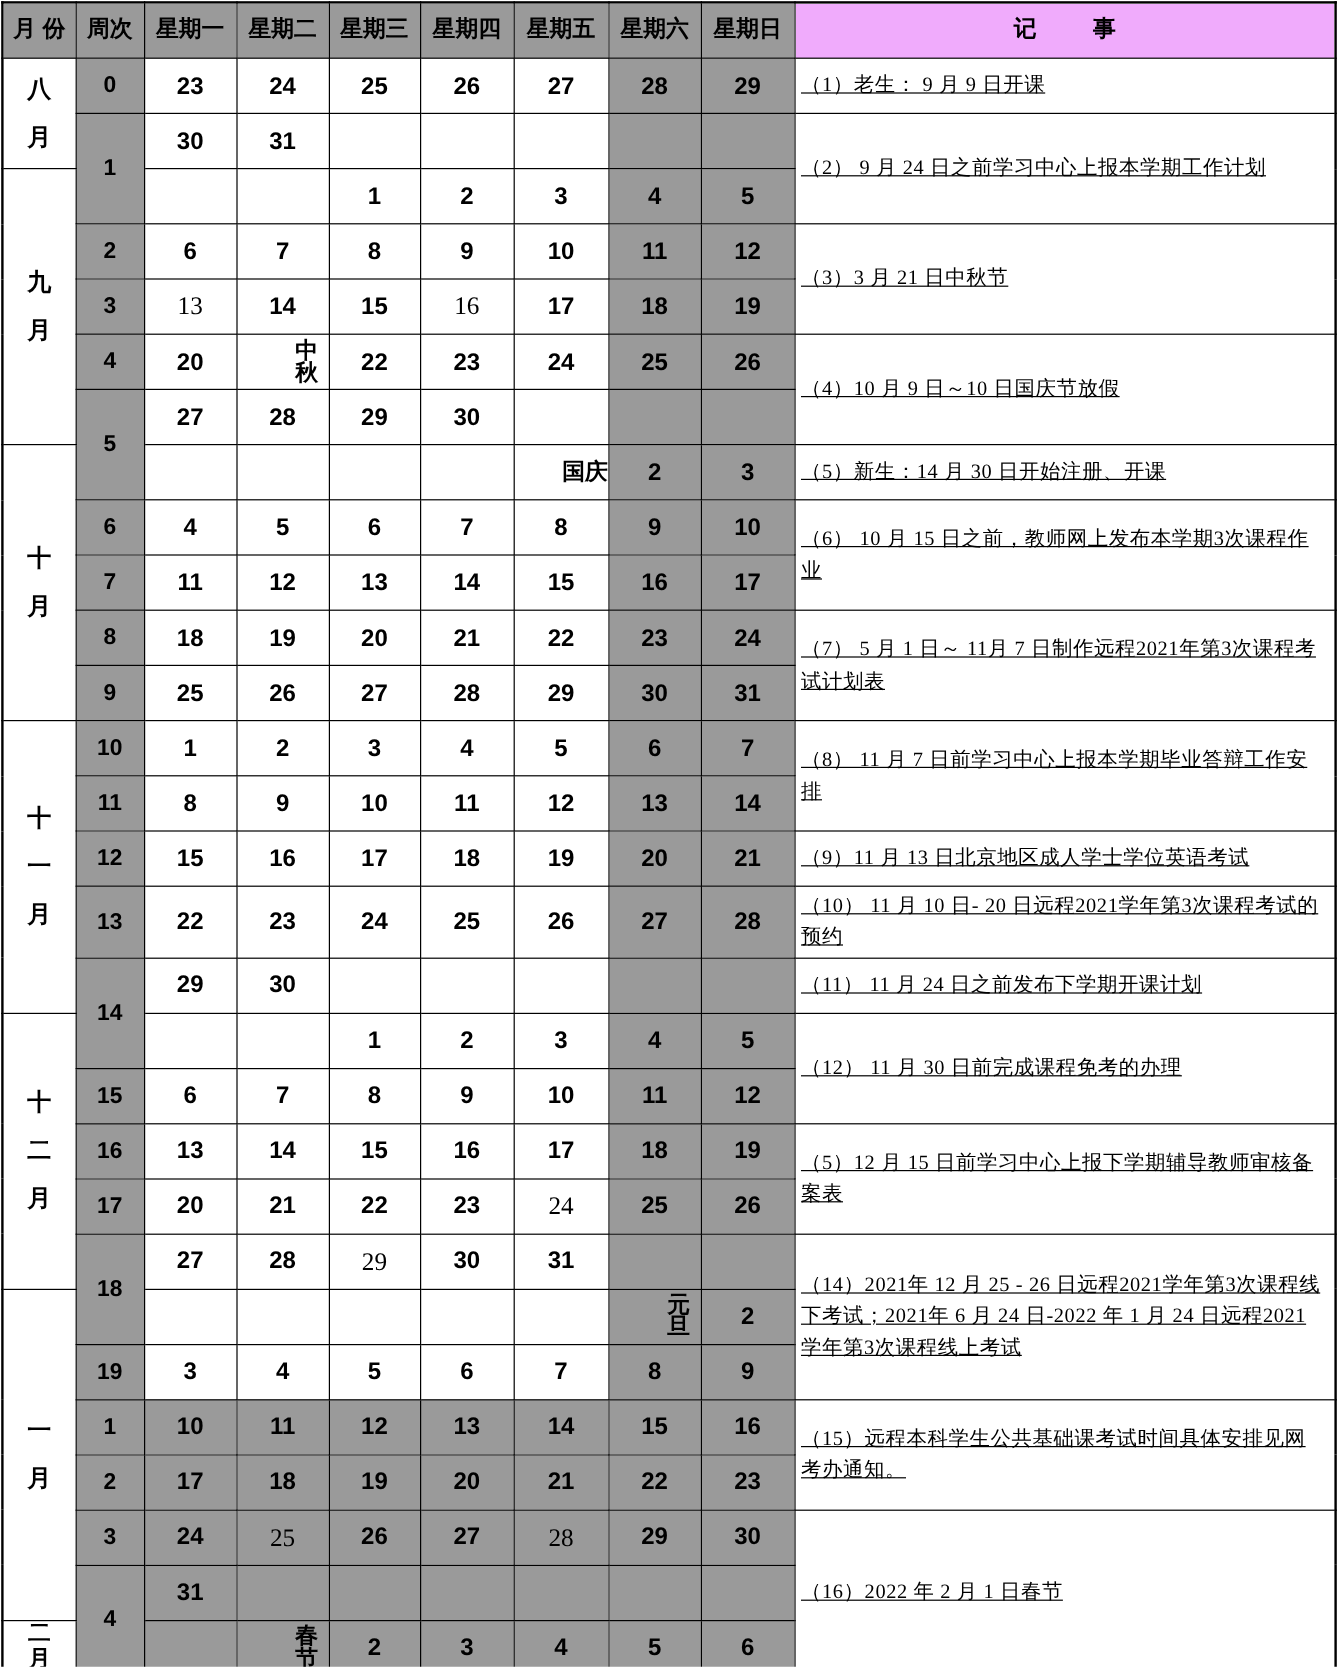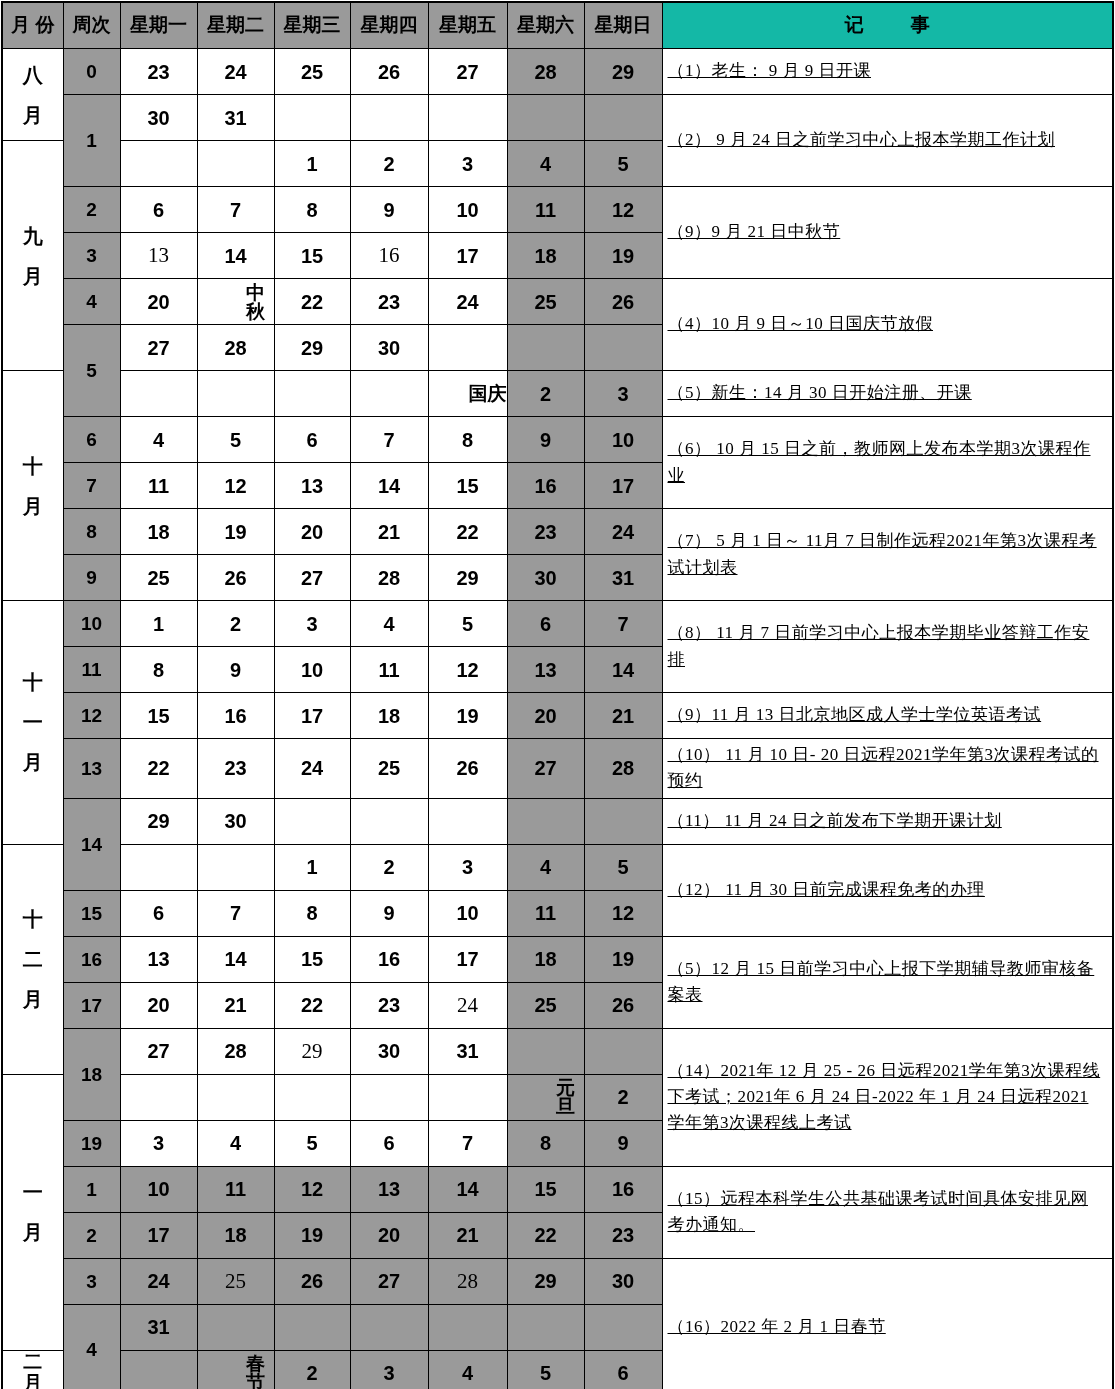--- a/index.html
+++ b/index.html
@@ -4,21 +4,21 @@
 <style>
   html,body{margin:0;padding:0;background:#ffffff;}
   body{width:1115px;height:1389px;position:relative;}
   table{border-collapse:collapse;table-layout:fixed;width:1113px;height:1387px;
         border:2px solid #000;margin:1px 0 0 1px;}
   th,td{border:1px solid #000;padding:0;text-align:center;vertical-align:middle;
         color:#000;overflow:hidden;}
   .gray{background:#9A9A9A;}
   thead th{height:45px;font:bold 19px/1.2 "Liberation Sans","DejaVu Sans",sans-serif;}
   tbody tr{height:46px;}
-  .notes-hdr{background:#14b8a6;word-spacing:2.2em;}
+  .notes-hdr{background:#f0abfc;word-spacing:2.2em;}
   .week-cell{font:bold 19px/1 "Liberation Sans","DejaVu Sans",sans-serif;}
   .date-cell{font:bold 20px/1 "Liberation Sans","DejaVu Sans",sans-serif;}
   .date-cell.serif{font:normal 21px/1 "Liberation Serif","DejaVu Serif",serif;}
   .date-cell.holiday{font:bold 19px/1 "Liberation Sans","DejaVu Sans",sans-serif;padding-left:40px;}
   .month-cell{background:#ffffff;}
   .month-label{white-space:pre-line;font:bold 20px/2 "Liberation Sans","DejaVu Sans",sans-serif;}
   .month-cell.tight .month-label{line-height:1.1;font-size:19px;}
   .note-cell{text-align:left;padding:3px 8px 3px 5px;
              font:17px/1.55 "Liberation Serif","DejaVu Serif",serif;letter-spacing:.5px;text-decoration:underline;}
 </style>
@@ -94,21 +94,21 @@
       </tr>
       <tr>
         <td rowspan="1" class="week-cell gray">2</td>
         <td class="date-cell">6</td>
         <td class="date-cell">7</td>
         <td class="date-cell">8</td>
         <td class="date-cell">9</td>
         <td class="date-cell">10</td>
         <td class="date-cell gray">11</td>
         <td class="date-cell gray">12</td>
-        <td rowspan="2" class="note-cell">（9）9 月 21 日中秋节</td>
+        <td rowspan="2" class="note-cell">（3）3 月 21 日中秋节</td>
       </tr>
       <tr>
         <td rowspan="1" class="week-cell gray">3</td>
         <td class="date-cell serif">13</td>
         <td class="date-cell">14</td>
         <td class="date-cell">15</td>
         <td class="date-cell serif">16</td>
         <td class="date-cell">17</td>
         <td class="date-cell gray">18</td>
         <td class="date-cell gray">19</td>

